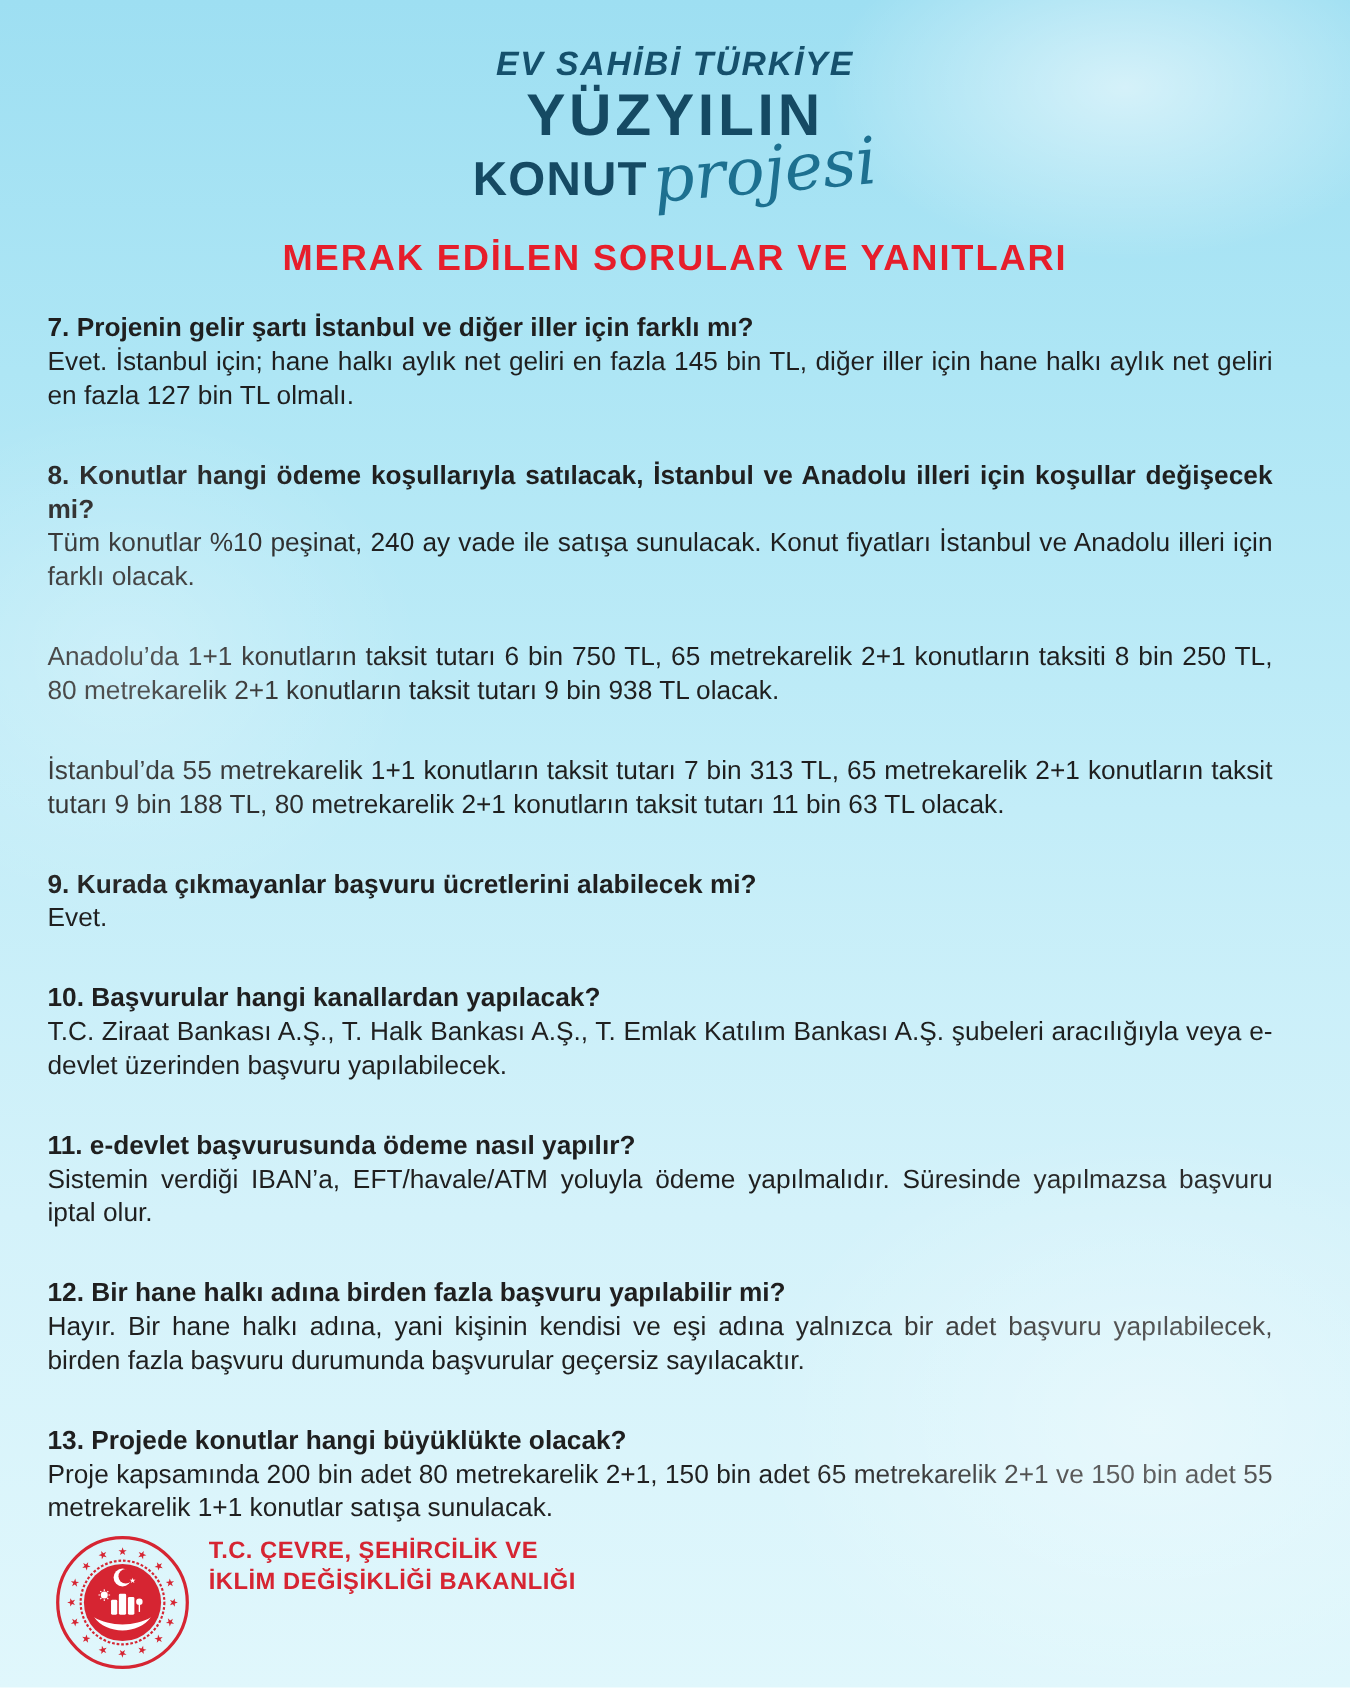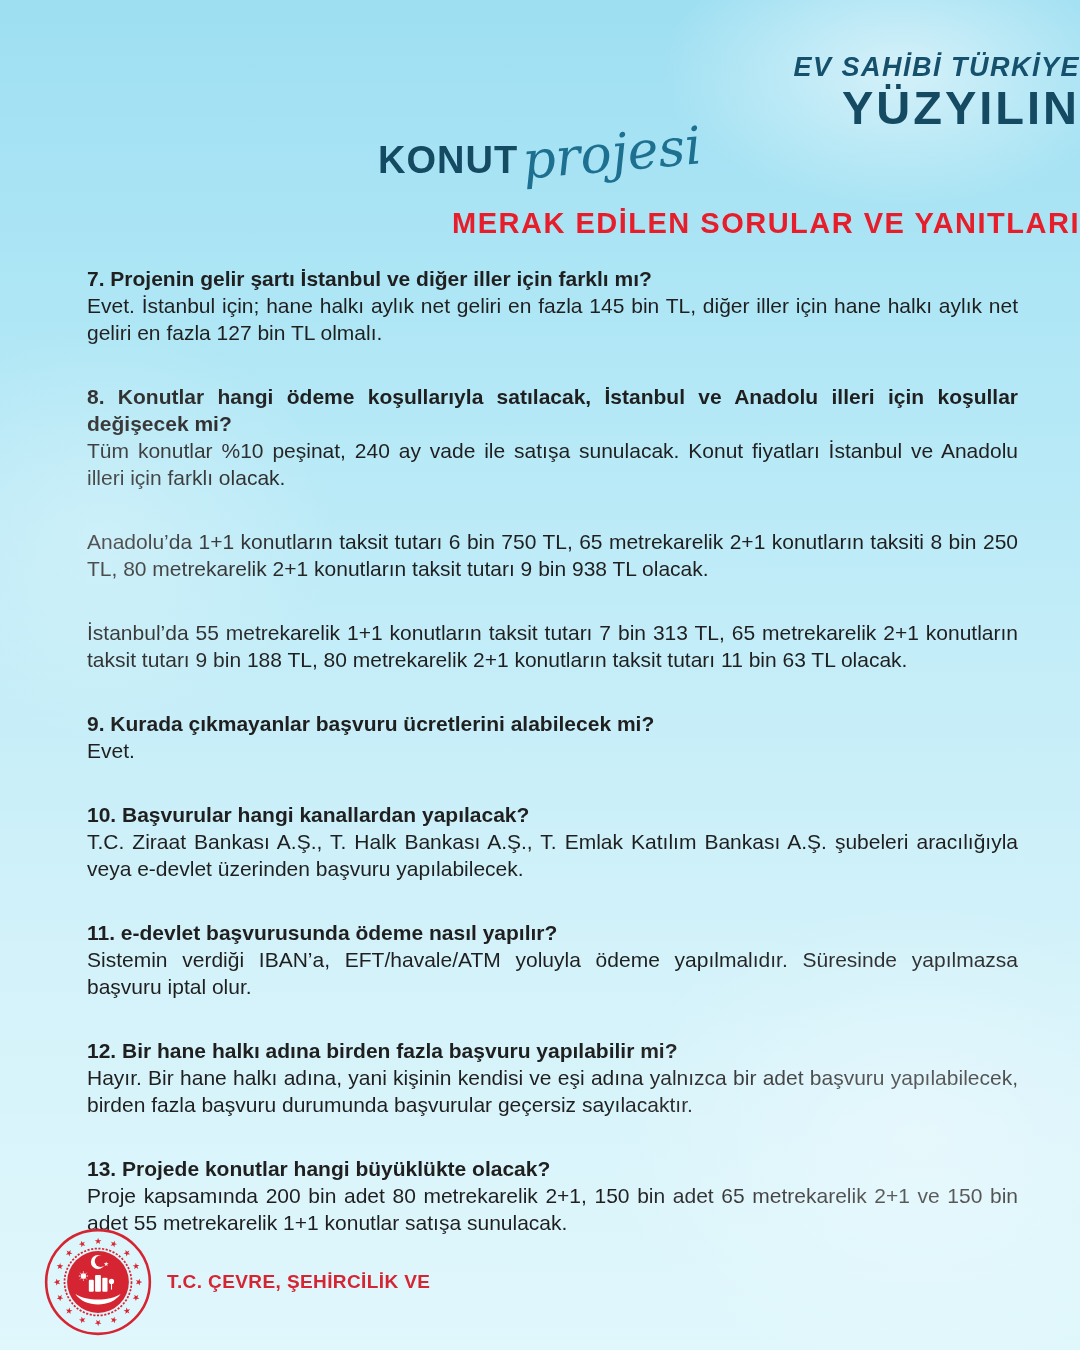--- a/index.html
+++ b/index.html
@@ -16,21 +16,21 @@
     color: #1f1f1f;
   }
   .cloud { position: absolute; border-radius: 50%; pointer-events: none; }
   .cloud1 { left: 640px; top: -80px; width: 520px; height: 300px;
             background: radial-gradient(ellipse at center, rgba(255,255,255,0.55) 0%, rgba(255,255,255,0) 65%); }
   .cloud2 { left: -140px; top: 320px; width: 480px; height: 420px;
             background: radial-gradient(ellipse at center, rgba(255,255,255,0.25) 0%, rgba(255,255,255,0) 70%); }
   .cloud3 { left: 600px; top: 900px; width: 640px; height: 480px;
             background: radial-gradient(ellipse at center, rgba(255,255,255,0.35) 0%, rgba(255,255,255,0) 70%); }
 
-  .header { position: relative; padding-top: 52px; text-align: right; }
+  .header { position: relative; padding-top: 36px; text-align: center; }
   .brand-top {
     font-size: 27px; font-weight: 800; font-style: italic;
     letter-spacing: 1.5px; color: #15506c;
   }
   .brand-main {
     font-size: 47px; font-weight: 800; letter-spacing: 3px;
     color: #154a63; margin-top: 1px; line-height: 1.0;
   }
   .brand-row { display: flex; justify-content: center; align-items: flex-start; height: 64px; }
   .brand-konut {
@@ -40,35 +40,35 @@
   .brand-script {
     font-family: "DejaVu Serif", serif; font-style: italic; font-weight: 400;
     font-size: 52px; color: #1d7090; line-height: 1;
     margin: -4px 0 0 4px; transform: rotate(-5deg);
   }
   .page-title {
     font-size: 29px; font-weight: 700; letter-spacing: 1.5px;
     color: #e61e2b; margin-top: 12px;
   }
 
-  .faq { padding: 25px 62px 0 87px; }
+  .faq { padding: 25px 62px 0 38px; }
   .faq-item h2 {
     font-size: 21px; font-weight: 700; line-height: 27px;
     text-align: justify; color: #1f1f1f;
   }
   .faq-item p {
     font-size: 21px; font-weight: 400; line-height: 27px;
     text-align: justify; color: #1f1f1f;
   }
   .faq-item + .faq-item { margin-top: 37px; }
   .faq-item p ~ p { margin-top: 37px; }
 
   .footer {
     position: absolute; left: 44px; bottom: 14px;
-    display: flex; align-items: center; gap: 15px;
+    display: flex; align-items: flex-start; gap: 15px;
   }
   .emblem { width: 108px; height: 108px; flex: 0 0 auto; }
   .ministry {
     color: #d62532; font-weight: 700; font-size: 19px;
     line-height: 1.32; letter-spacing: 0.4px;
   }
 </style>
 </head>
 <body>
 
@@ -173,15 +173,16 @@
       <rect x="47.3" y="43.5" width="5.4" height="15.5" rx="1" fill="#ffffff"></rect>
       <rect x="54" y="46" width="4.8" height="13" rx="1" fill="#ffffff"></rect>
 
       <circle cx="62.5" cy="49.5" r="2.4" fill="#ffffff"></circle>
       <rect x="62" y="51.5" width="1" height="5.5" fill="#ffffff"></rect>
 
       <path d="M29 61 C 40 68, 60 68, 71 61 C 62 74, 38 74, 29 61 Z" fill="#ffffff"></path>
     </svg>
     <div class="ministry">
       <div>T.C. ÇEVRE, ŞEHİRCİLİK VE</div>
+      <div>İKLİM DEĞİŞİKLİĞİ BAKANLIĞI</div>
     </div>
   </footer>
 </div>
 
 </body></html>

